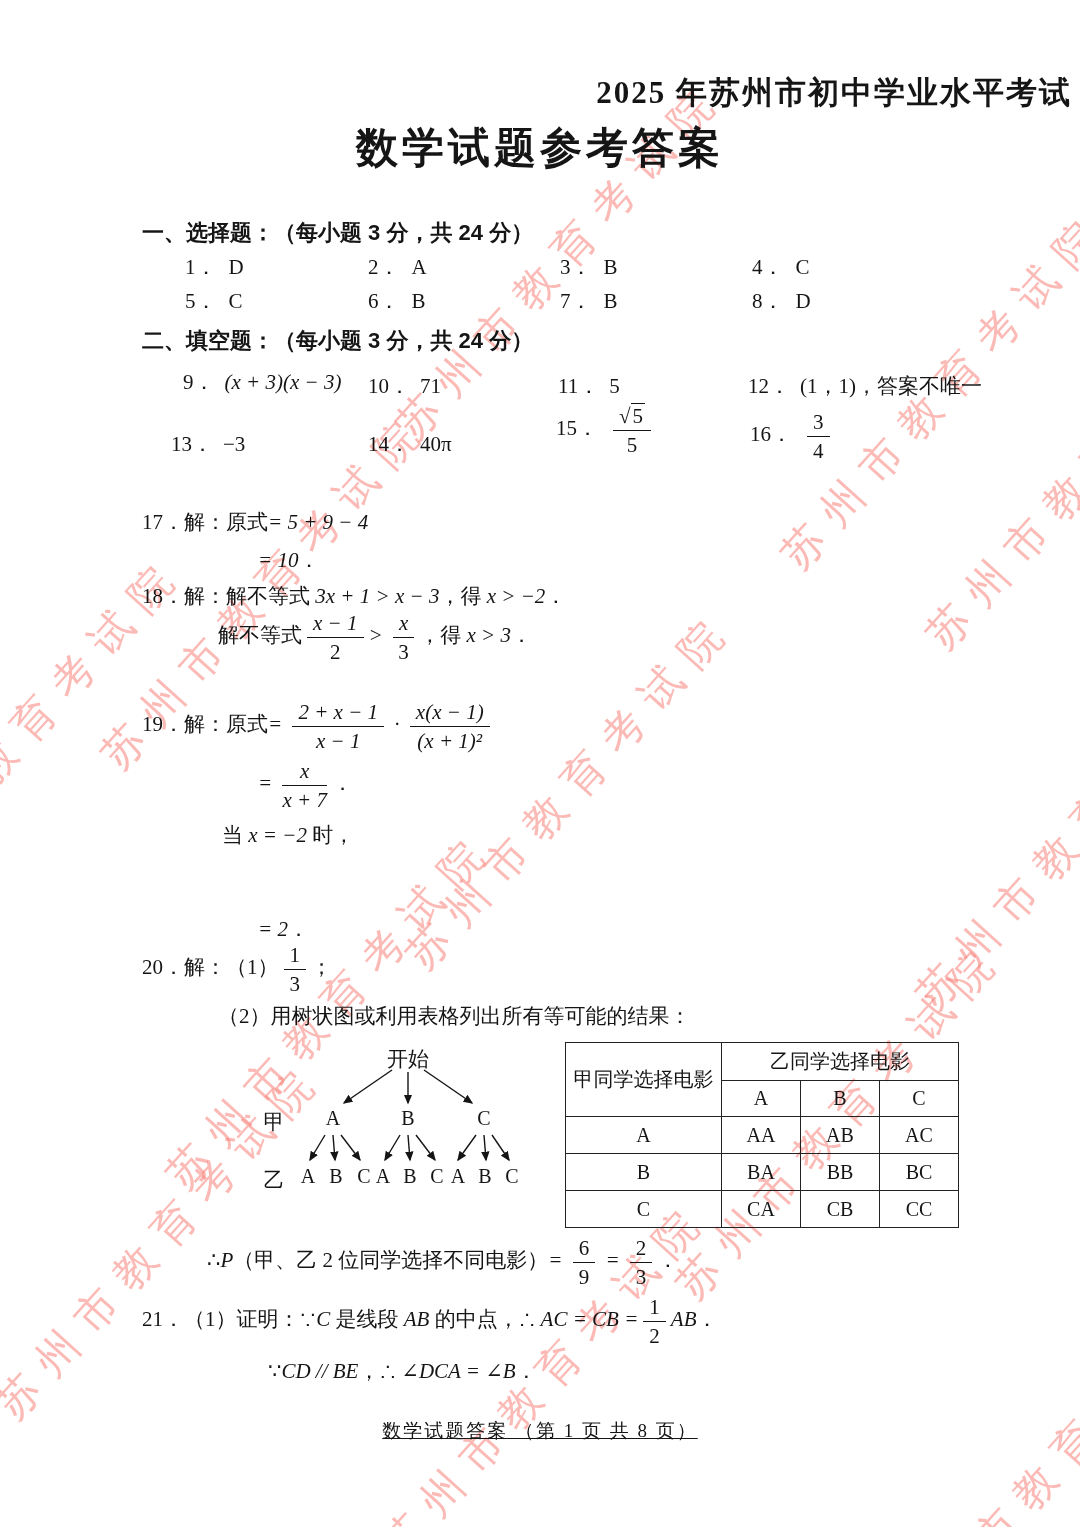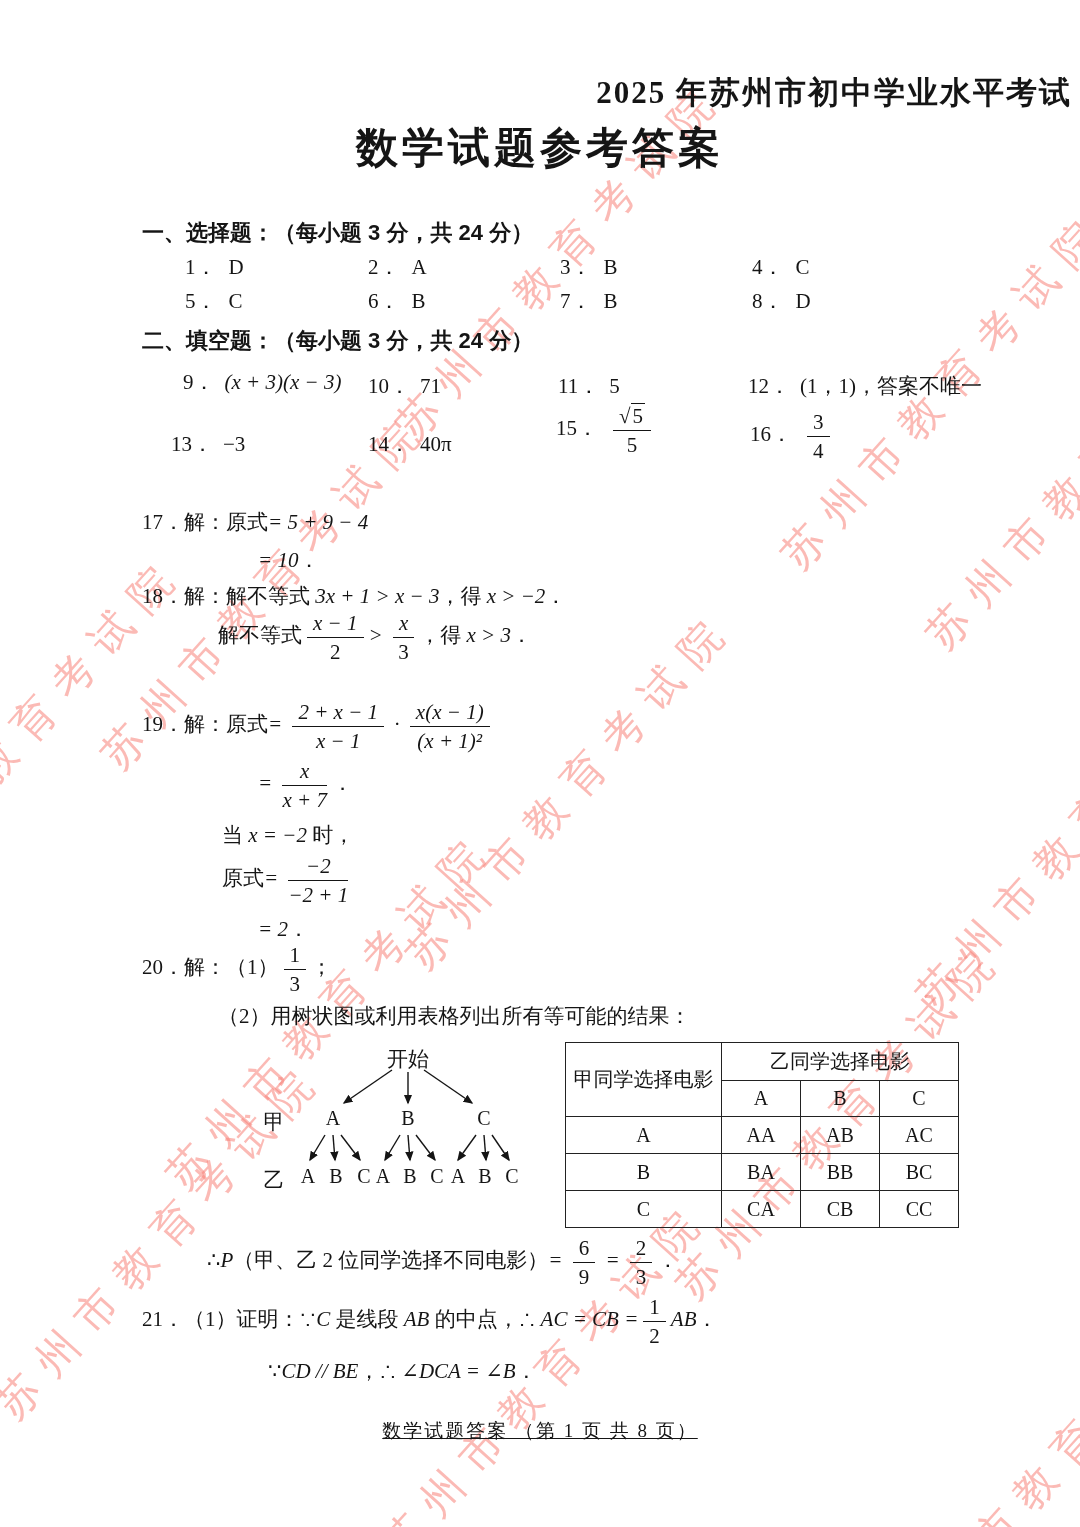--- a/index.html
+++ b/index.html
@@ -101,21 +101,20 @@
   <span class="fill" style="left:750px;top:410px"><span class="flabel">16．</span><span><span class="frac"><span class="fnum"><span class="seg-t">3</span></span><span class="fden"><span class="seg-t">4</span></span></span></span></span>
 
 
   <div class="line" style="left:142px;top:508px"><span class="seg-t">17．解：原式</span><span class="seg-m">= 5 + 9 − 4</span></div>
   <div class="line" style="left:258px;top:546px"><span class="seg-m">= 10</span><span class="seg-t">．</span></div>
   <div class="line" style="left:142px;top:582px"><span class="seg-t">18．解：解不等式 </span><span class="seg-m">3x + 1 &gt; x − 3</span><span class="seg-t">，得 </span><span class="seg-m">x &gt; −2</span><span class="seg-t">．</span></div>
   <div class="line" style="left:218px;top:611px"><span class="seg-t">解不等式</span><span class="frac"><span class="fnum"><span class="seg-m">x − 1</span></span><span class="fden"><span class="seg-t">2</span></span></span><span class="seg-m">&gt; </span><span class="frac"><span class="fnum"><span class="seg-m">x</span></span><span class="fden"><span class="seg-t">3</span></span></span><span class="seg-t">，得 </span><span class="seg-m">x &gt; 3</span><span class="seg-t">．</span></div>
   <div class="line" style="left:142px;top:700px"><span class="seg-t">19．解：原式</span><span class="seg-m">= </span><span class="frac"><span class="fnum"><span class="seg-m">2 + x − 1</span></span><span class="fden"><span class="seg-m">x − 1</span></span></span><span class="seg-m"> · </span><span class="frac"><span class="fnum"><span class="seg-m">x(x − 1)</span></span><span class="fden"><span class="seg-m">(x + 1)²</span></span></span></div>
   <div class="line" style="left:258px;top:759px"><span class="seg-m">= </span><span class="frac"><span class="fnum"><span class="seg-m">x</span></span><span class="fden"><span class="seg-m">x + 7</span></span></span><span class="seg-t">．</span></div>
   <div class="line" style="left:222px;top:821px"><span class="seg-t">当 </span><span class="seg-m">x = −2</span><span class="seg-t"> 时，</span></div>
-  <div class="line" style="left:222px;top:854px"><span class="seg-t">原式</span><span class="seg-m">= </span><span class="frac"><span class="fnum"><span class="seg-m">−2</span></span><span class="fden"><span class="seg-m">−2 + 1</span></span></span></div>
   <div class="line" style="left:258px;top:915px"><span class="seg-m">= 2</span><span class="seg-t">．</span></div>
   <div class="line" style="left:142px;top:943px"><span class="seg-t">20．解：（1）</span><span class="frac"><span class="fnum"><span class="seg-t">1</span></span><span class="fden"><span class="seg-t">3</span></span></span><span class="seg-t">；</span></div>
   <div class="line" style="left:218px;top:1002px"><span class="seg-t">（2）用树状图或利用表格列出所有等可能的结果：</span></div>
   <div class="line" style="left:207px;top:1236px"><span class="seg-t">∴</span><span class="seg-m">P</span><span class="seg-t">（甲、乙 2 位同学选择不同电影）</span><span class="seg-m">= </span><span class="frac"><span class="fnum"><span class="seg-t">6</span></span><span class="fden"><span class="seg-t">9</span></span></span><span class="seg-m"> = </span><span class="frac"><span class="fnum"><span class="seg-t">2</span></span><span class="fden"><span class="seg-t">3</span></span></span><span class="seg-t">．</span></div>
   <div class="line" style="left:142px;top:1295px"><span class="seg-t">21．（1）证明：∵</span><span class="seg-m">C</span><span class="seg-t"> 是线段 </span><span class="seg-m">AB</span><span class="seg-t"> 的中点，∴ </span><span class="seg-m">AC = CB =</span><span class="frac"><span class="fnum"><span class="seg-t">1</span></span><span class="fden"><span class="seg-t">2</span></span></span><span class="seg-m">AB</span><span class="seg-t">．</span></div>
   <div class="line" style="left:268px;top:1357px"><span class="seg-t">∵</span><span class="seg-m">CD // BE</span><span class="seg-t">，∴ </span><span class="seg-m">∠DCA = ∠B</span><span class="seg-t">．</span></div>
 
   <div class="tree">
     <svg width="300" height="155" viewBox="0 0 300 155">
       <defs>

